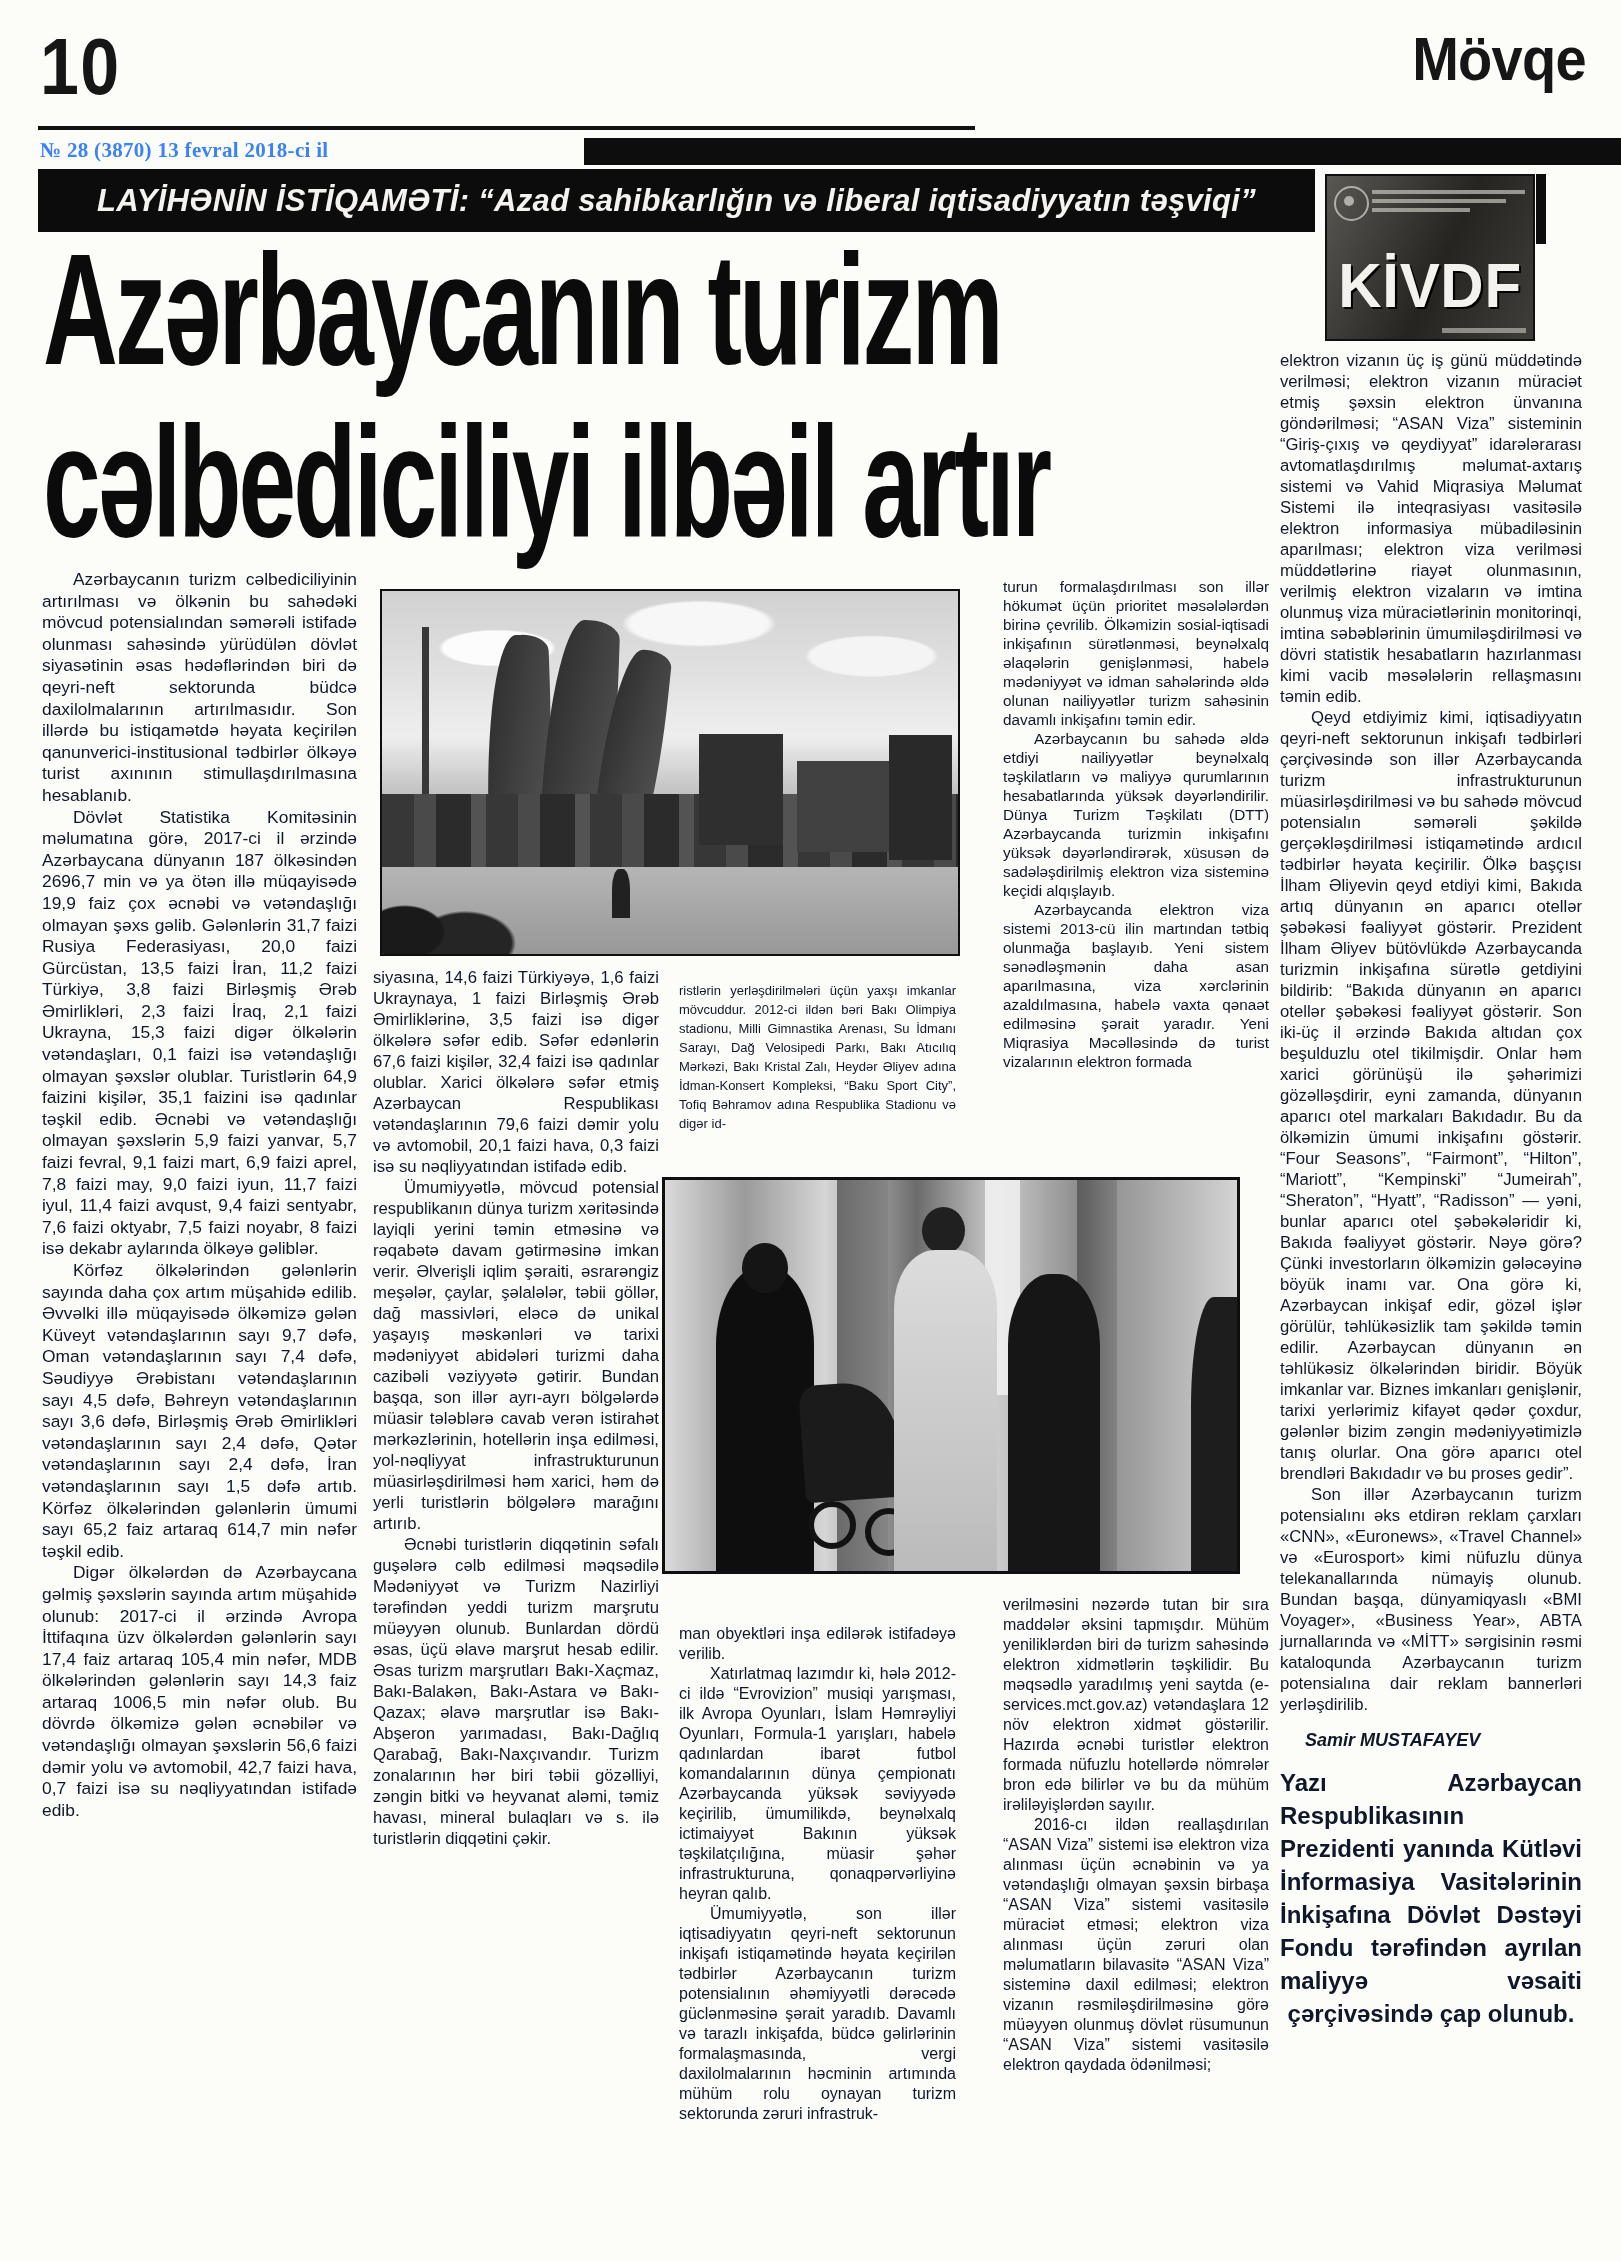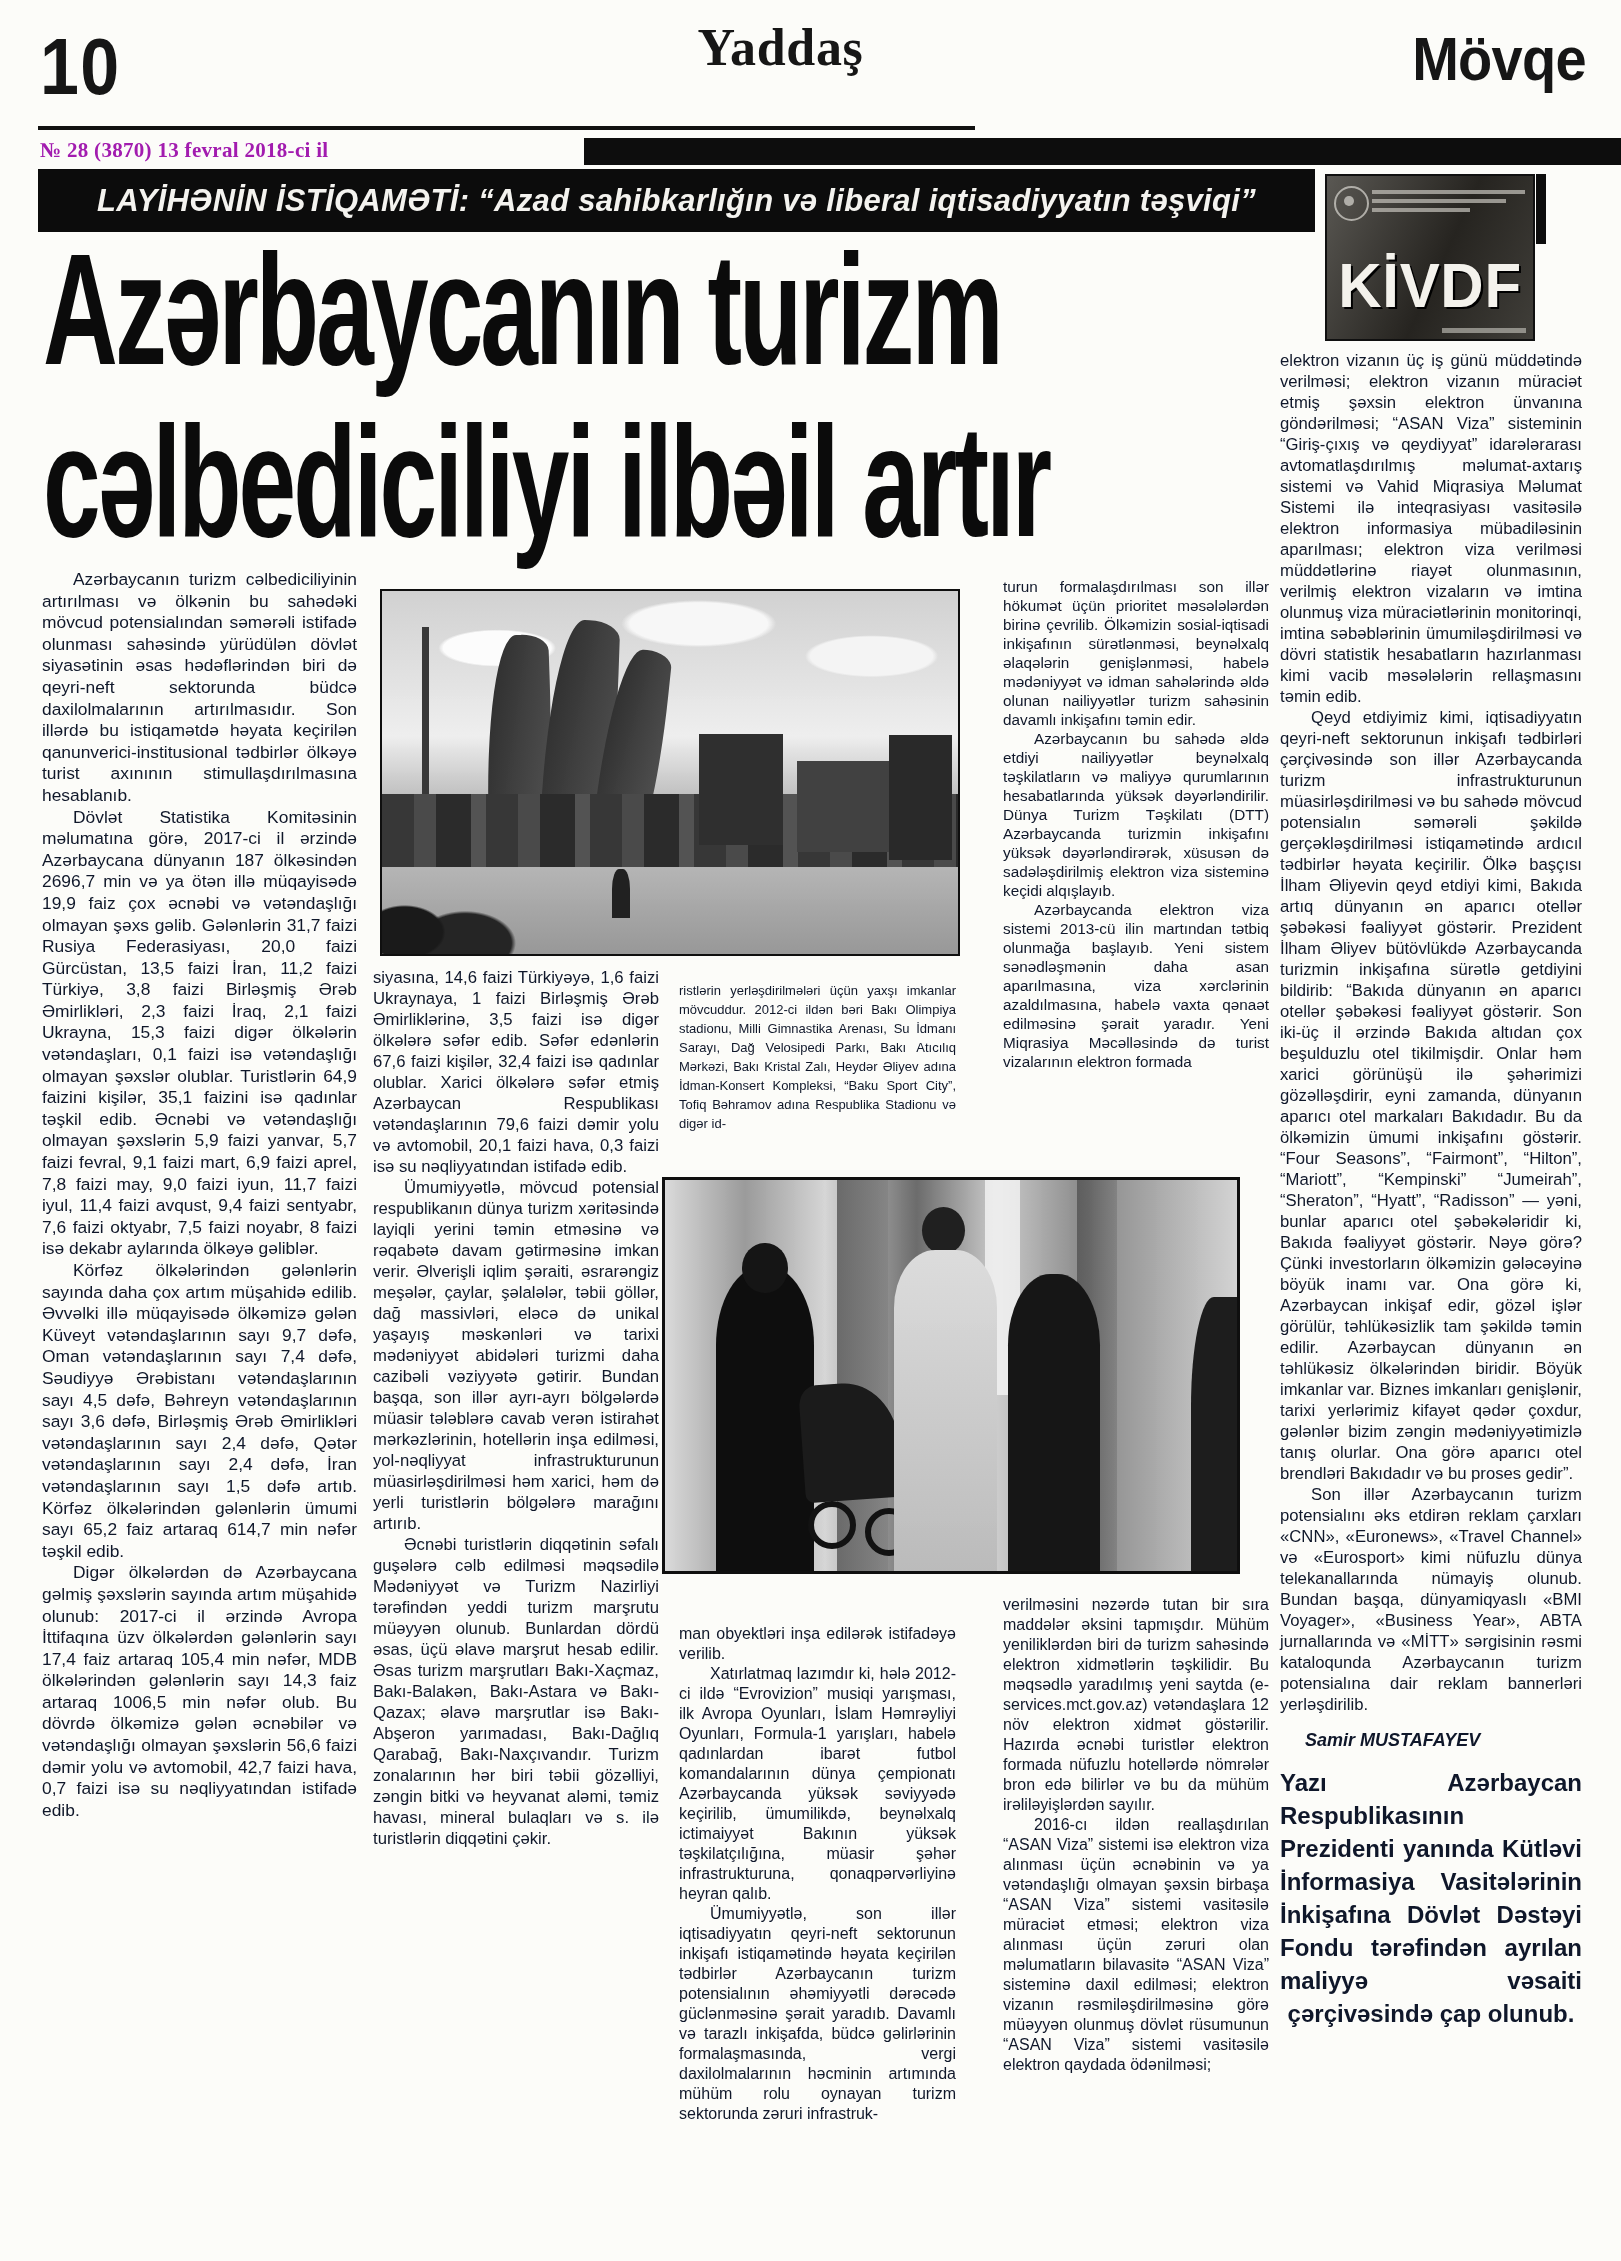--- a/index.html
+++ b/index.html
@@ -10,21 +10,21 @@
   .page-number{position:absolute;left:40px;top:19.5px;font-size:70px;font-weight:900;
                letter-spacing:1.4px;transform:scaleY(1.15);transform-origin:top left;}
   .center-title{position:absolute;left:627px;top:18px;width:307px;text-align:center;
                 font-family:"Liberation Serif","DejaVu Serif",serif;font-weight:bold;
                 font-size:52px;letter-spacing:0.7px;}
   .right-title{position:absolute;right:36px;top:24px;font-size:56px;font-weight:900;
                letter-spacing:-0.7px;transform:scaleY(1.08);transform-origin:top right;}
   .mast-rule{position:absolute;left:38px;top:126px;width:937px;height:4.2px;background:#111;}
   .mast-bar{position:absolute;left:584px;top:138px;width:1038px;height:26.5px;background:#0d0d0d;}
   .issue-line{position:absolute;left:40px;top:138px;font-family:"Liberation Serif","DejaVu Serif",serif;
-              font-weight:bold;font-size:21px;letter-spacing:0.3px;color:#a21caf;}
+              font-weight:bold;font-size:21px;letter-spacing:0.3px;color:#3b82f6;}
 
   
   .banner{position:absolute;left:38px;top:169px;width:1277px;height:63px;background:#0c0c0c;
           display:flex;align-items:center;}
   .banner span{display:block;width:100%;text-align:center;color:#f4f3ef;font-weight:900;
                font-style:italic;font-size:31px;letter-spacing:0.3px;}
 
   
   .kivdf{position:absolute;left:1325px;top:174px;width:210px;height:167px;
          background:linear-gradient(115deg,#5a5853 0%,#262420 55%,#403e39 100%);
@@ -109,21 +109,20 @@
   .byline{margin:15px 0 0 0;font-weight:bold;font-style:italic;font-size:18px;text-indent:25px;text-align:left;}
   .funding{margin:15.3px 0 0 0;font-weight:bold;font-size:24px;line-height:33px;
            text-align:justify;text-align-last:center;}
 </style>
 </head>
 <body>
 
 <div class="page">
 
   <div class="page-number">10</div>
-  <div class="center-title">Yaddaş</div>
   <div class="right-title">Mövqe</div>
   <div class="mast-rule"></div>
   <div class="mast-bar"></div>
   <div class="issue-line">№ 28 (3870) 13 fevral 2018-ci il</div>
 
   <div class="banner">
     <span>LAYİHƏNİN İSTİQAMƏTİ: “Azad sahibkarlığın və liberal iqtisadiyyatın təşviqi”</span>
   </div>
 
   <div class="kivdf">

